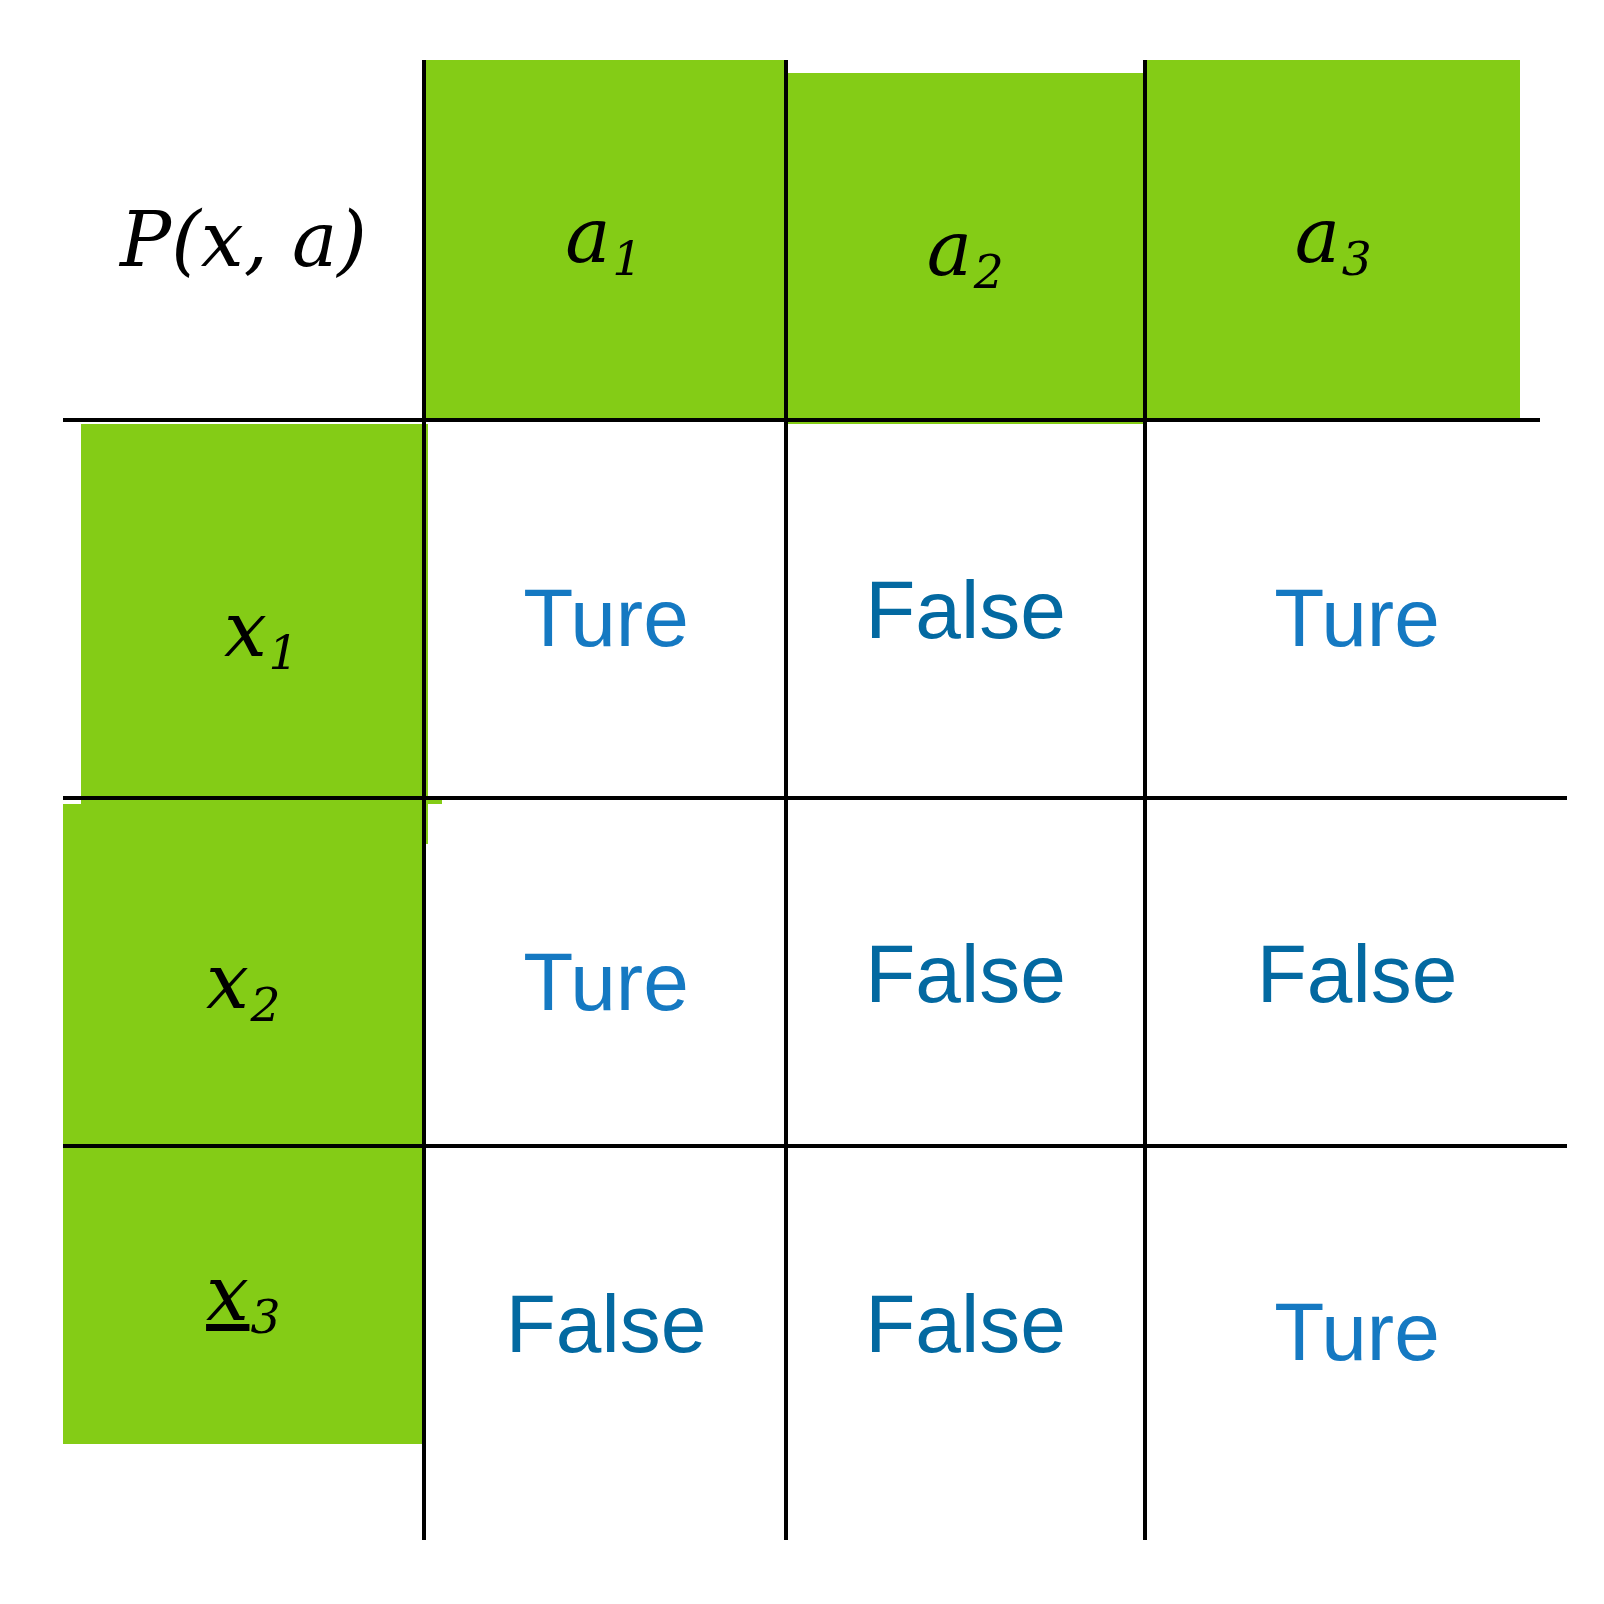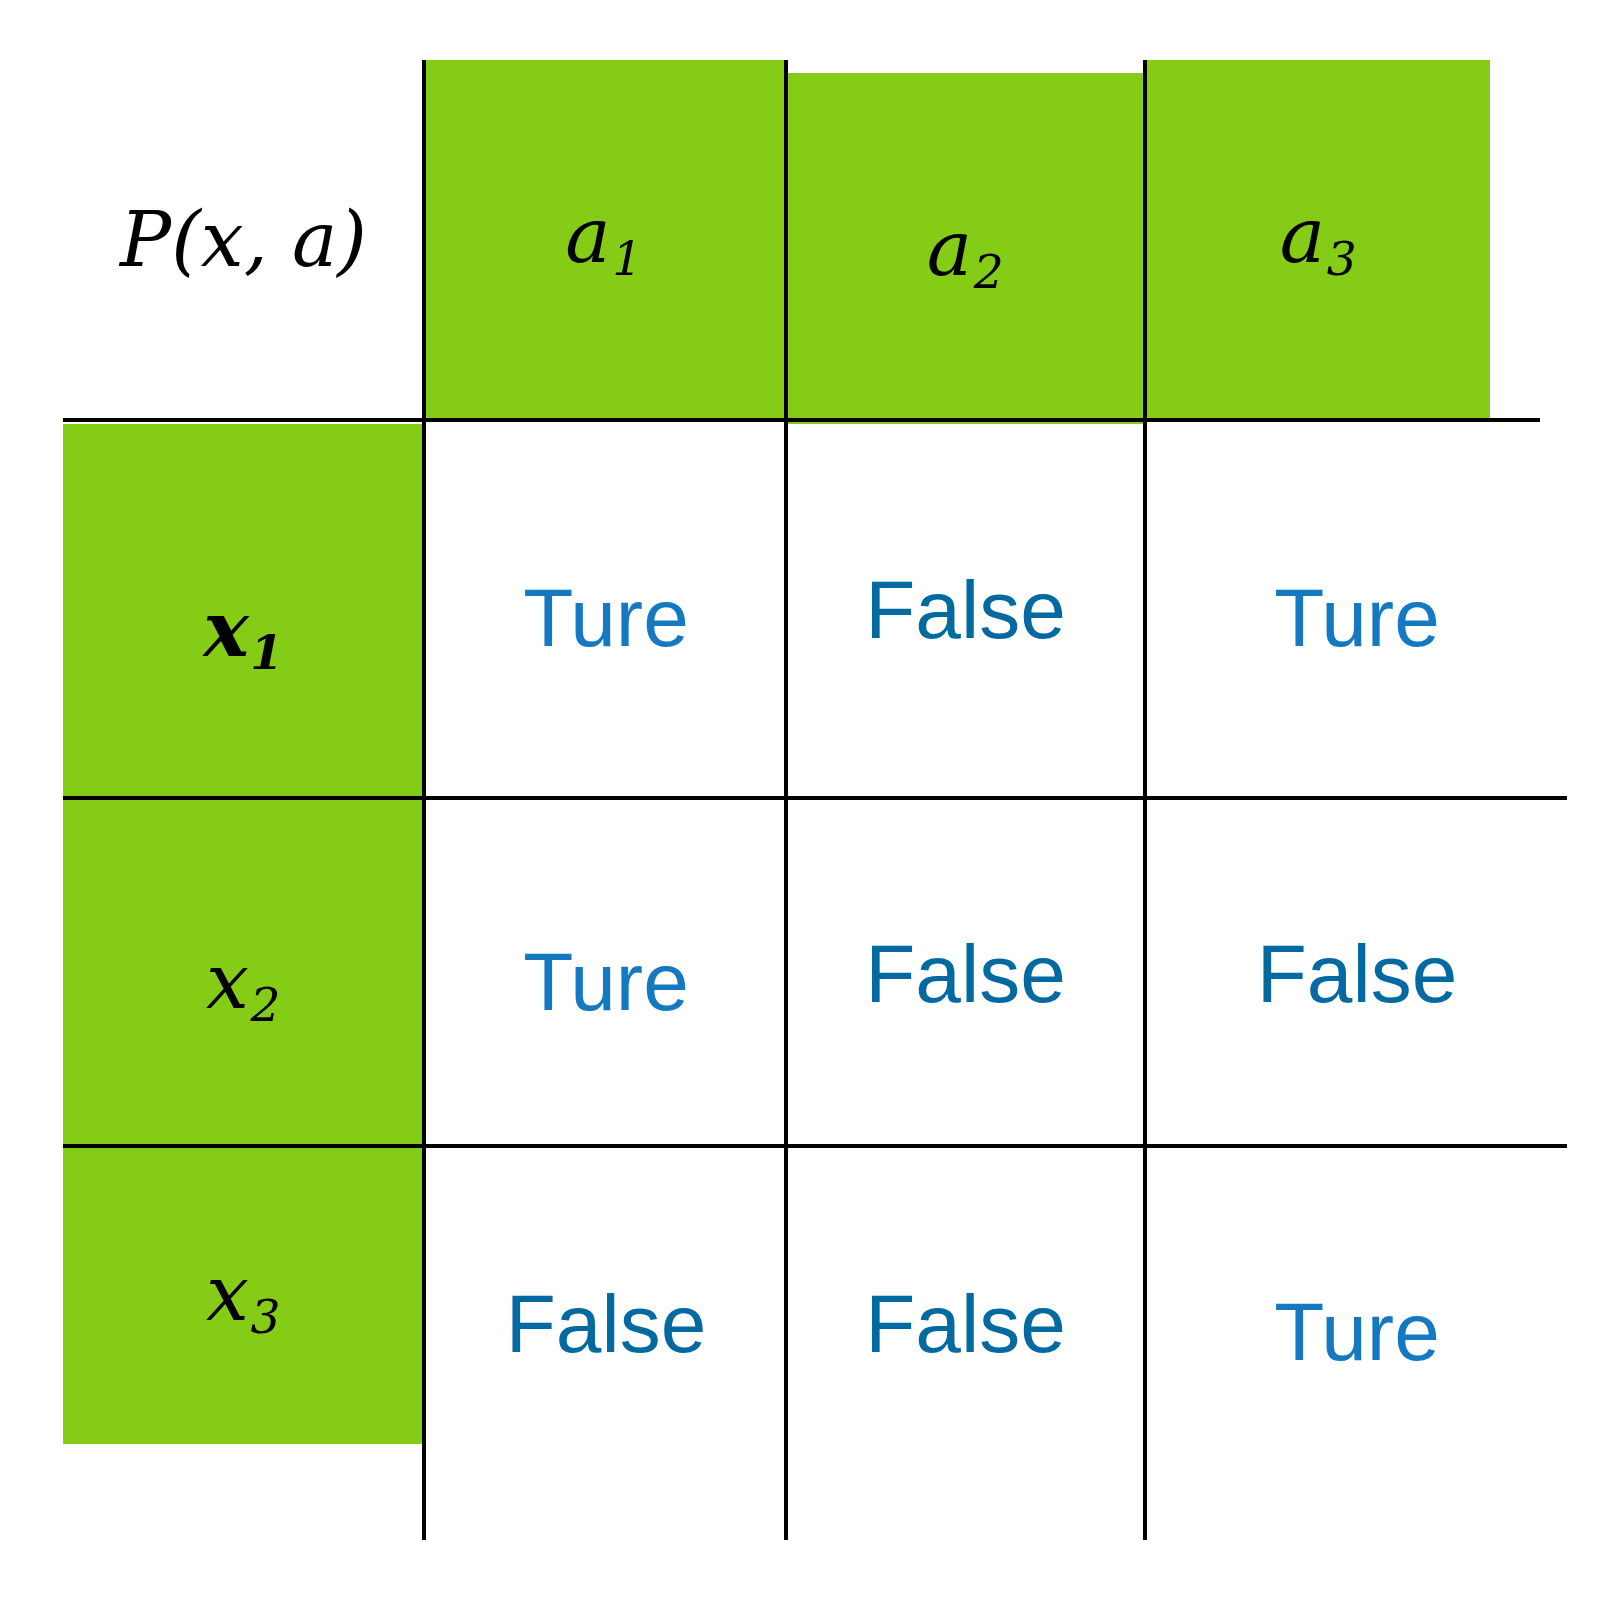--- a/index.html
+++ b/index.html
@@ -89,33 +89,33 @@
   </div>
 
   <div class="cell gray" style="left:424px; top:60px; width:360px; height:360px;">
     <span class="mathlabel"><span>a</span><sub>1</sub></span>
   </div>
 
   <div class="cell gray" style="left:788px; top:60px; width:355px; height:360px;margin-top:13px;">
     <span class="mathlabel"><span>a</span><sub>2</sub></span>
   </div>
 
-  <div class="cell gray" style="left:1147px; top:60px; width:343px; height:360px;justify-content:center;">
+  <div class="cell gray" style="left:1147px; top:60px; width:373px; height:360px;justify-content:center;">
     <span class="mathlabel"><span>a</span><sub>3</sub></span>
   </div>
 
-  <div class="cell gray" style="left:63px; top:424px; width:361px; height:420px;font-weight:bold;">
+  <div class="cell gray" style="left:81px; top:424px; width:361px; height:420px;">
     <span class="mathlabel"><span>x</span><sub>1</sub></span>
   </div>
 
   <div class="cell gray" style="left:63px; top:804px; width:361px; height:364px;">
     <span class="mathlabel"><span>x</span><sub>2</sub></span>
   </div>
 
-  <div class="cell gray" style="left:63px; top:1152px; width:361px; height:292px;">
+  <div class="cell gray" style="left:63px; top:1152px; width:361px; height:292px;text-decoration:underline;">
     <span class="mathlabel"><span>x</span><sub>3</sub></span>
   </div>
 
   <div class="cell white" style="left:428px; top:424px; width:356px; height:372px;">
     <span class="value v-true">Ture</span>
   </div>
   <div class="cell white" style="left:788px; top:424px; width:355px; height:372px;">
     <span class="value v-false">False</span>
   </div>
   <div class="cell white" style="left:1147px; top:424px; width:420px; height:372px;">

